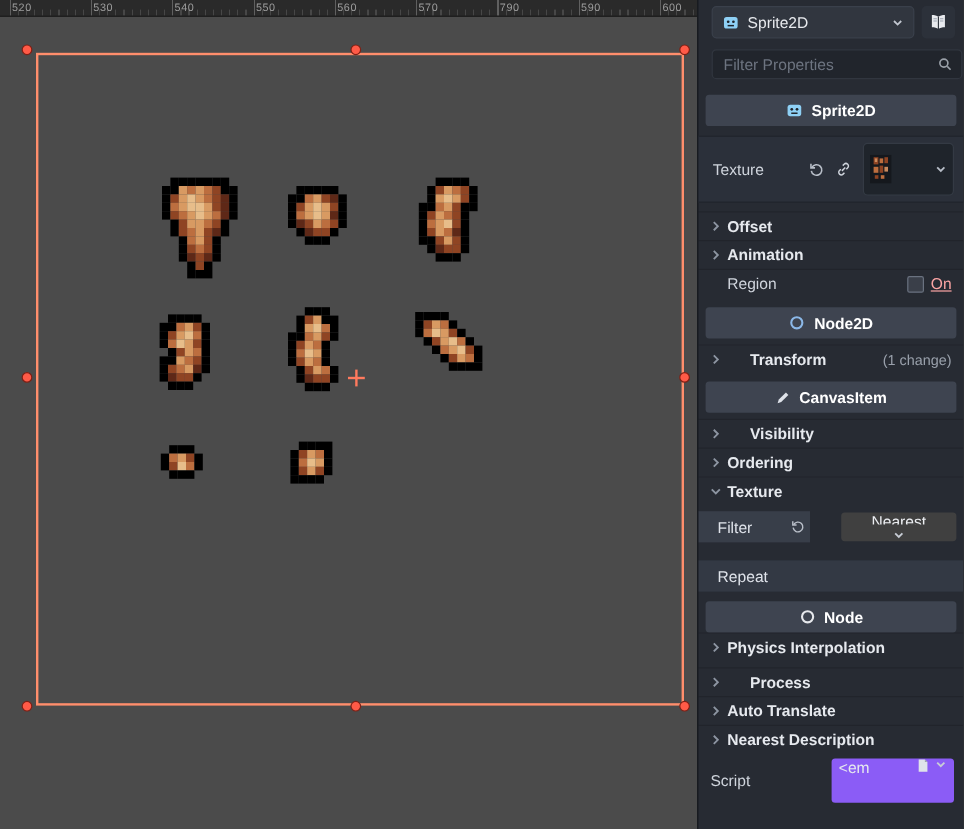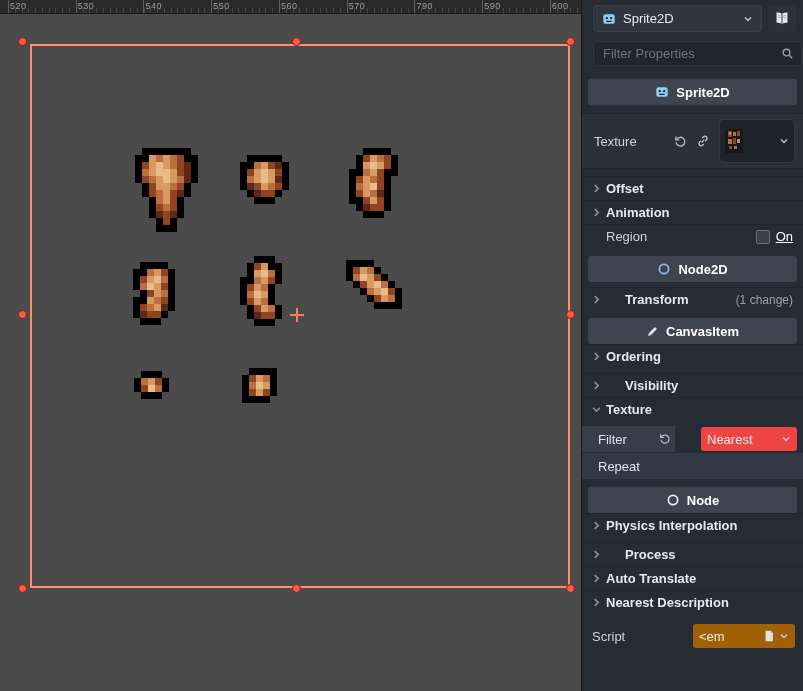--- a/index.html
+++ b/index.html
@@ -54,32 +54,32 @@
   .resbtn .spacer{flex:1;}
   .grow{height:24px;display:flex;align-items:center;gap:5px;padding:0 10px;
         border-top:1px solid rgba(0,0,0,0.15);}
   .grow .lbl{font-weight:700;color:#e6e9ee;}
   .grow .suffix{margin-left:auto;color:#99a0ab;font-size:12px;font-weight:400;}
   .proprow{height:24px;display:flex;align-items:center;padding:0 10px 0 24px;
            border-top:1px solid rgba(0,0,0,0.15);}
   .proprow .lbl{color:#cfd4dc;}
   .checkbox{margin-left:auto;width:14px;height:14px;border-radius:2px;background:#3a3f49;
             border:1px solid #6a7280;}
-  .onlbl{margin-left:6px;color:#ffffff;text-decoration:underline;}
-  .subrow{display:flex;height:26px;margin-top:1px;align-items:stretch;}
+  .onlbl{margin-left:6px;color:#fca5a5;text-decoration:underline;}
+  .subrow{display:flex;height:26px;margin-top:15px;align-items:stretch;}
   .sublabel{flex:1;background:#383e49;display:flex;align-items:center;gap:5px;
             padding:0 4px 0 16px;color:#dfe3ea;}
   .sublabel .lbl{flex:1;}
-  .dropdown{width:96px;background:#ef4444;border-radius:3px;margin:1px 6px 1px 2px;
-            display:flex;align-items:center;gap:4px;padding:0 6px;color:#eceef2;}
+  .dropdown{width:96px;background:#404040;border-radius:3px;margin:1px 6px 1px 2px;
+            display:flex;align-items:center;gap:4px;padding:0 6px;color:#eceef2;flex-direction:column;}
   .dropdown .val{flex:1;overflow:hidden;white-space:nowrap;}
   .scriptrow{margin-top:8px;height:28px;display:flex;align-items:center;padding:0 8px 0 10px;}
   .scriptrow .lbl{flex:1;color:#cfd4dc;}
-  .scriptdd{width:102px;height:24px;background:#a16207;border-radius:3px;display:flex;
-            align-items:center;gap:4px;padding:0 6px;color:#e6e9ee;}
+  .scriptdd{width:102px;height:37px;background:#8b5cf6;border-radius:3px;display:flex;
+            align-items:flex-start;gap:4px;padding:0 6px;color:#e6e9ee;}
   .scriptdd .val{flex:1;overflow:hidden;white-space:nowrap;}
   .mt5{margin-top:5px;gap:24px;} .mt7{margin-top:7px;} .mt8{margin-top:8px;}
   svg{display:block;}
 </style>
 </head>
 <body>
 
 <div class="stage">
 
   <div class="viewport">
@@ -613,35 +613,35 @@
     </div>
 
     <div class="category mt7">
       <span>
         <svg width="13" height="13" viewBox="0 0 16 16">
             <path d="M2.5 13.5l1.2-3.7 7.3-7.3 2.5 2.5-7.3 7.3z" fill="#dfe3ea"></path>
           </svg>
       </span>
       <span>CanvasItem</span>
     </div>
+    <div class="grow mt5">
+      <span>
+          <svg width="9" height="9" viewBox="0 0 8 8">
+            <path d="M2.5 1l3 3-3 3" stroke="#8d95a2" stroke-width="1.4" fill="none"></path>
+          </svg>
+        </span>
+      <span class="lbl">Visibility</span>
+    </div>
     <div class="grow">
       <span>
           <svg width="9" height="9" viewBox="0 0 8 8">
             <path d="M2.5 1l3 3-3 3" stroke="#8d95a2" stroke-width="1.4" fill="none"></path>
           </svg>
         </span>
       <span class="lbl">Ordering</span>
-    </div>
-    <div class="grow mt5">
-      <span>
-          <svg width="9" height="9" viewBox="0 0 8 8">
-            <path d="M2.5 1l3 3-3 3" stroke="#8d95a2" stroke-width="1.4" fill="none"></path>
-          </svg>
-        </span>
-      <span class="lbl">Visibility</span>
     </div>
     <div class="grow">
       <span>
           <svg width="9" height="9" viewBox="0 0 8 8">
             <path d="M1 2.5l3 3 3-3" stroke="#8d95a2" stroke-width="1.4" fill="none"></path>
           </svg>
         </span>
       <span class="lbl">Texture</span>
     </div>
 

